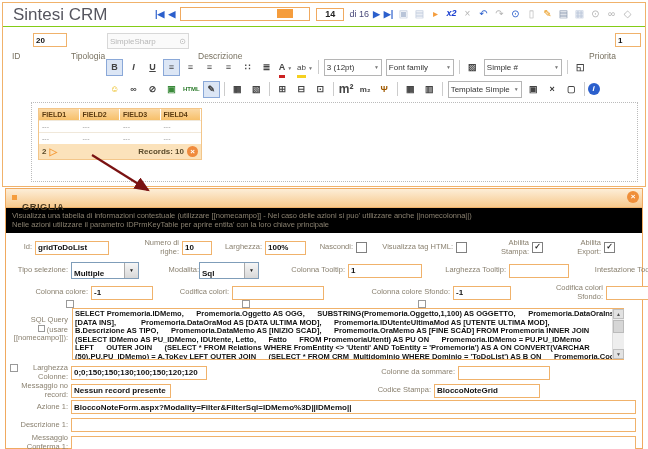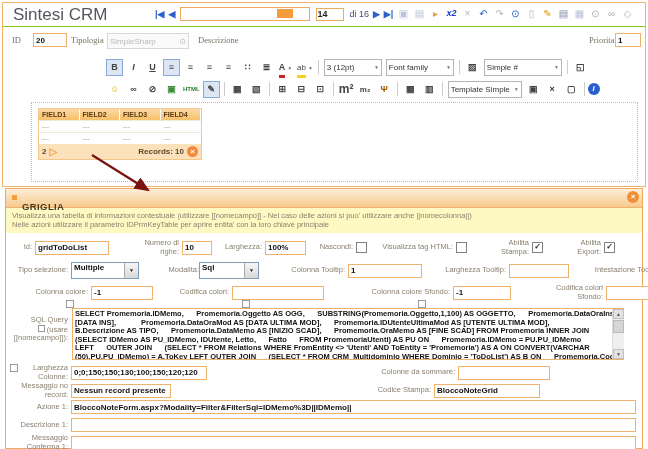--- a/index.html
+++ b/index.html
@@ -8,30 +8,30 @@
   
   .top-panel{position:absolute;left:2px;top:2px;width:642px;height:183px;
              border:1px solid #f0b26b;background:#fff;}
   .titlebar{position:relative;height:23px;border-bottom:1px solid #84cc16;}
   .app-title{position:absolute;left:10px;top:2px;font-size:17px;color:#56565f;}
   .nav{position:absolute;left:150px;top:4px;display:flex;align-items:center;}
   .navbtn{color:#2b5fcc;font-size:9px;font-weight:bold;cursor:pointer;margin:0 2px;line-height:13px;}
   .slider{position:relative;width:128px;height:12px;border:1px solid #f0aa60;background:#fff;margin:0 3px;}
   .thumb{position:absolute;left:96px;top:1px;width:16px;height:9px;background:#f59d3d;}
   .pagebox{width:26px;height:11px;border:1px solid #f0aa60;font:bold 9px "Liberation Sans",sans-serif;
-           padding:0;margin:0 3px;color:#222;}
+           text-align:center;padding:0;margin:0 3px;color:#222;}
   .oflabel{font-size:9px;color:#4a4a7a;margin:0 2px;}
   .tb-icons{position:absolute;left:394px;top:4px;display:flex;align-items:center;gap:3px;}
   .ticon{width:13px;height:13px;font-size:10px;line-height:13px;text-align:center;display:inline-block;cursor:pointer;}
   .c-grayblue{color:#b8c4d8}.c-orange{color:#f59d3d}.c-blue{color:#2b5fcc}
   .c-gray{color:#b5b5b5}.c-edit{color:#e8920a}.c-print{color:#8090a8}
   .c-x2{color:#1a3fd0;font-weight:bold;font-size:9px;font-style:italic}
   
   .fields-row{position:relative;height:28px;}
-  .flabel{position:absolute;top:8px;font-size:8.5px;color:#77705f;font-family:Liberation Serif, serif;}
+  .flabel{position:absolute;top:24px;font-size:8.5px;color:#77705f;}
   .tin{height:12px;border:1px solid #f0b26b;font:bold 8px "Liberation Sans",sans-serif;
        padding:0 2px;color:#111;background:#fff;}
   .fields-row .tin{position:absolute;top:6px;}
   .combo-dis{position:absolute;top:6px;left:104px;width:76px;height:14px;border:1px solid #d8d8d8;
              background:#fafafa;display:flex;align-items:center;justify-content:space-between;
              font-size:8px;color:#b8b8b8;padding:0 2px;}
   
   .editor{position:relative;height:130px;}
   .etb{position:absolute;left:102px;display:flex;align-items:center;height:20px;}
   .ebtn{min-width:15px;height:15px;font-size:9px;font-weight:bold;color:#444;text-align:center;
@@ -64,27 +64,27 @@
   .griglia{position:absolute;left:5px;top:188px;width:636px;height:259px;
            border:1px solid #f0aa60;background:#fff;}
   .g-header{position:relative;height:18px;background:linear-gradient(#fdeed8,#f7c98d);
             border-bottom:1px solid #f0b26b;}
   .g-bullet{position:absolute;left:6px;top:6px;width:5px;height:5px;background:#f59d3d;}
   .g-title{position:absolute;left:16px;top:12px;font-size:9.5px;font-weight:bold;color:#4a3a20;
            letter-spacing:.4px;}
   .g-close{position:absolute;right:3px;top:2px;width:12px;height:12px;border-radius:50%;
            background:#ef8f3a;color:#fff;font-size:8px;font-weight:bold;text-align:center;
            line-height:12px;cursor:pointer;}
-  .g-desc{background:#fef9c3;padding:3px 6px 4px 6px;font-size:7.5px;color:#8a8170;line-height:9px;}
+  .g-desc{background:#000000;padding:3px 6px 4px 6px;font-size:7.5px;color:#8a8170;line-height:9px;}
   .g-body{position:absolute;top:44px;left:0;right:0;bottom:0;}
   .g-row{position:absolute;left:0;right:2px;display:flex;align-items:center;}
   .lbl{font-size:7.5px;color:#8a8170;text-align:right;line-height:8.5px;flex:none;}
   .cbx{width:9px;height:9px;border:1px solid #808080;background:#fff;font-size:8px;font-weight:bold;
        line-height:8px;text-align:center;color:#222;flex:none;cursor:pointer;}
-  .wincombo{height:15px;border:1px solid #7f9db9;background:#fff;display:flex;align-items:flex-start;
+  .wincombo{height:15px;border:1px solid #7f9db9;background:#fff;display:flex;align-items:flex-end;
             font:bold 8px "Liberation Sans",sans-serif;color:#111;flex:none;cursor:pointer;gap:8px;}
   .wincombo .wtxt{flex:1;padding-left:2px;}
   .warrow{width:13px;height:100%;background:linear-gradient(#f6f6f6,#d8d8d8);border-left:1px solid #aaa;
           font-size:5px;color:#222;text-align:center;line-height:14px;}
   .sqr{width:6px;height:6px;border:1px solid #999;background:#fff;display:inline-block;flex:none;}
   .sql-box{position:absolute;left:66px;top:0;width:552px;height:52px;border:1px solid #f0b26b;
            overflow:hidden;font:bold 7.5px "Liberation Sans",sans-serif;line-height:8.6px;
            white-space:pre;color:#111;padding:1px 13px 1px 2px;box-sizing:border-box;}
   .sbar{position:absolute;right:0;top:0;bottom:0;width:11px;background:#eee;border-left:1px solid #ddd;}
   .sarr{height:10px;background:#e2e2e2;border:1px solid #c0c0c0;font-size:5px;color:#555;

